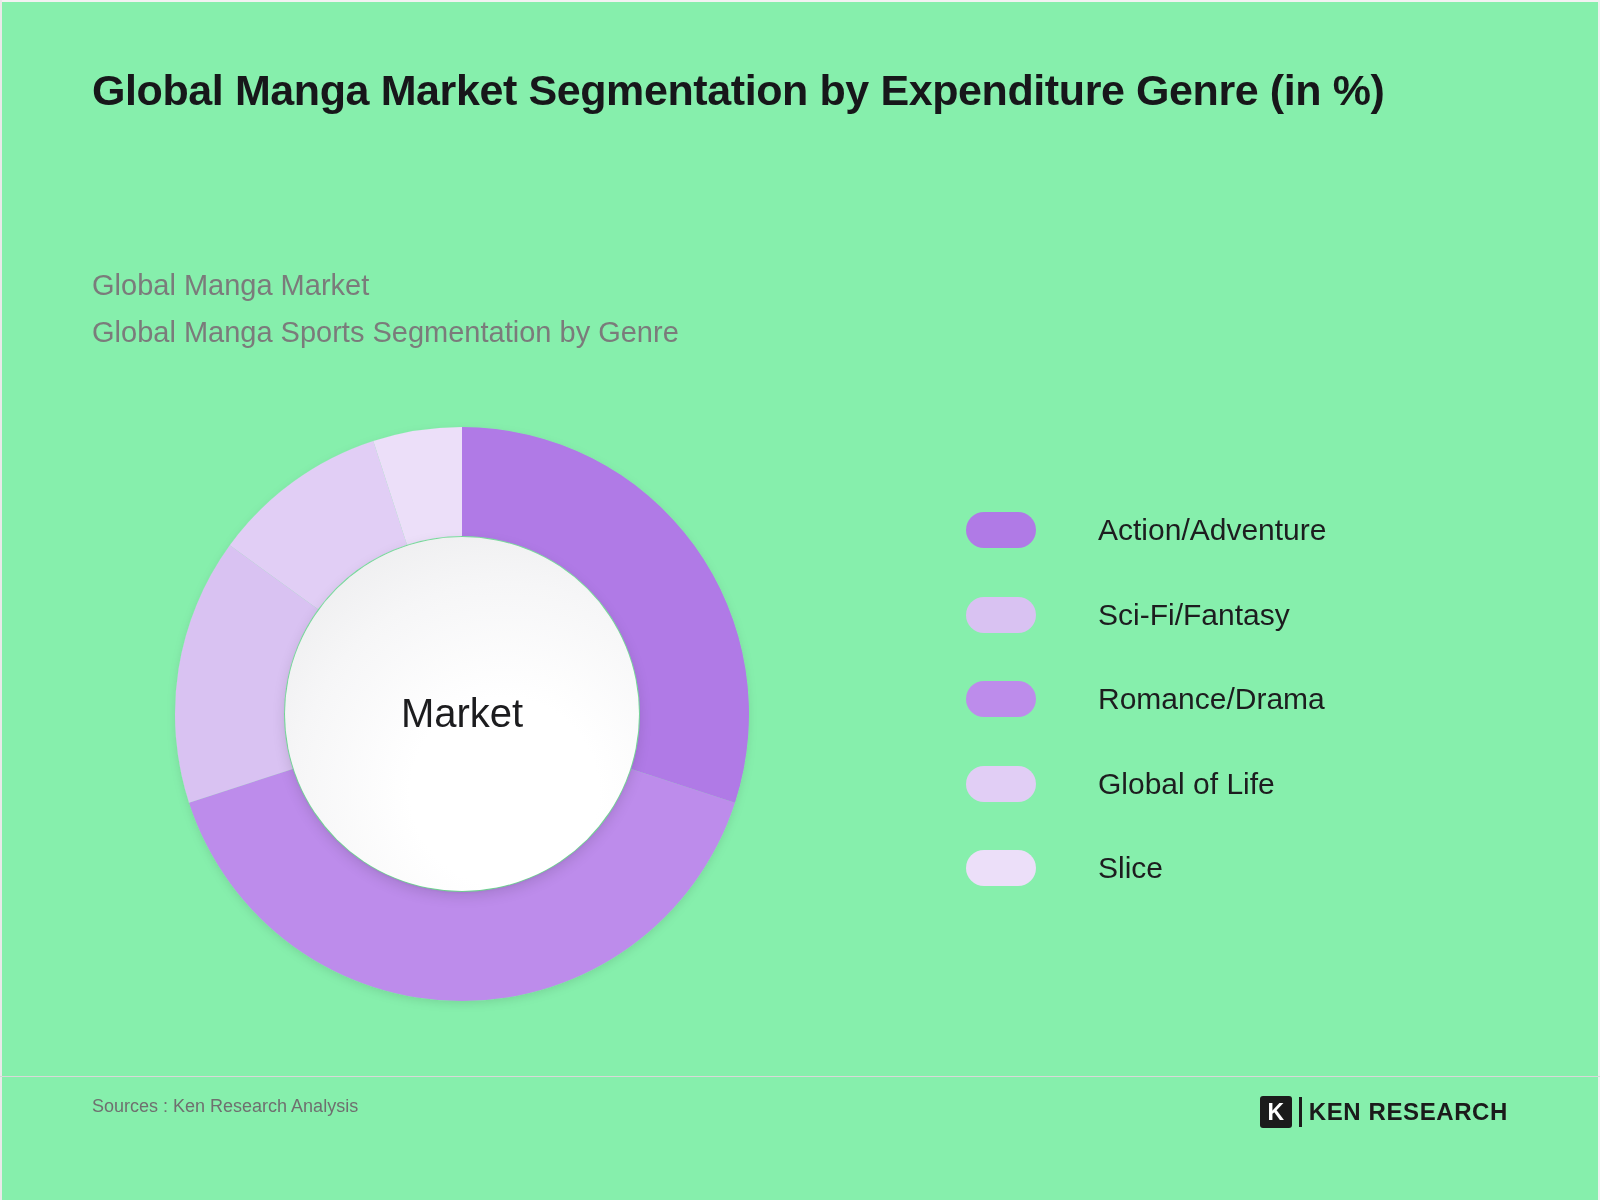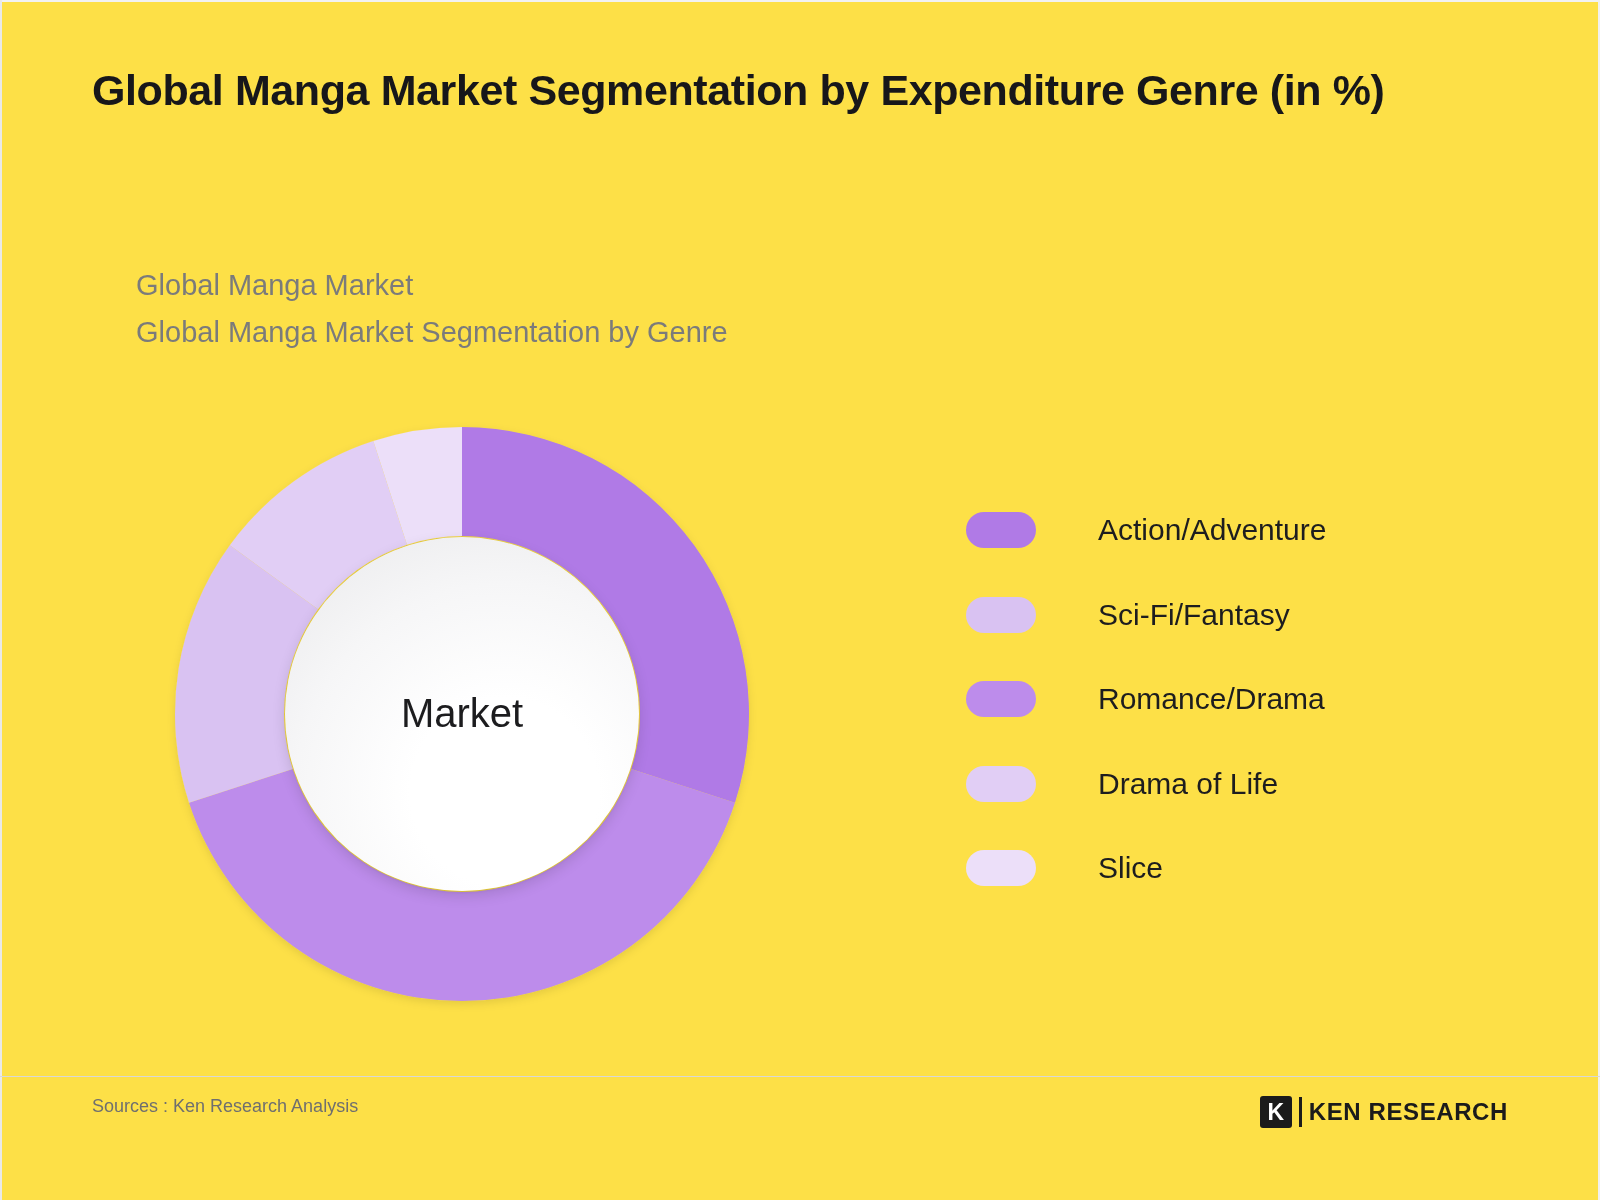--- a/index.html
+++ b/index.html
@@ -7,21 +7,21 @@
     background: #ffffff;
   }
   body {
     width: 1600px; height: 1200px;
     font-family: "Liberation Sans", sans-serif;
     -webkit-font-smoothing: antialiased;
   }
   #page {
     position: relative;
     width: 1600px; height: 1200px;
-    background: #fde047;
+    background: #86efac;
     overflow: hidden;
     box-sizing: border-box;
   }
   
   .frame-left  { position:absolute; left:0; top:0; width:2px; height:1200px; background:#e9e9e9; }
   .frame-right { position:absolute; right:0; top:0; width:2px; height:1200px; background:#f0f0f0; }
   .frame-top   { position:absolute; left:0; top:0; width:1600px; height:2px; background:#f2f2f2; }
 
   .title {
     position: absolute;
@@ -35,21 +35,21 @@
   }
   .subtitle {
     position: absolute;
     left: 92px; top: 262px;
     width: 1000px;
     font-size: 29px;
     line-height: 1.62;
     color: #7b7b7b;
     font-weight: 400;
   }
-  .subtitle div { white-space: nowrap; margin-left: 44px; }
+  .subtitle div { white-space: nowrap; }
 
   
   .chart-area {
     position: absolute;
     left: 162px; top: 414px;
     width: 600px; height: 600px;
   }
   .donut-svg { display:block; width:600px; height:600px; }
 
   .hub {
@@ -143,21 +143,21 @@
 <div id="page">
 
   <div class="frame-top"></div>
   <div class="frame-left"></div>
   <div class="frame-right"></div>
 
   <div class="title">Global Manga Market Segmentation by Expenditure Genre (in %)</div>
 
   <div class="subtitle">
     <div>Global Manga Market</div>
-    <div>Global Manga Market Segmentation by Genre</div>
+    <div>Global Manga Sports Segmentation by Genre</div>
   </div>
 
   <div class="chart-area">
     <svg class="donut-svg" viewBox="0 0 600 600">
       <defs>
         <filter id="ringShadow" x="-25%" y="-25%" width="150%" height="150%">
           <feDropShadow dx="0" dy="3" stdDeviation="4" flood-color="#000000" flood-opacity="0.10"></feDropShadow>
         </filter>
       </defs>
       <g id="slices" filter="url(#ringShadow)">
@@ -192,21 +192,21 @@
       <div class="legend-row">
         <div class="legend-swatch" style="background: rgb(217, 194, 242);"></div>
         <div class="legend-label">Sci-Fi/Fantasy</div>
       </div>
       <div class="legend-row">
         <div class="legend-swatch" style="background: rgb(189, 140, 235);"></div>
         <div class="legend-label">Romance/Drama</div>
       </div>
       <div class="legend-row">
         <div class="legend-swatch" style="background: rgb(225, 206, 245);"></div>
-        <div class="legend-label">Drama of Life</div>
+        <div class="legend-label">Global of Life</div>
       </div>
       <div class="legend-row">
         <div class="legend-swatch" style="background: rgb(236, 223, 249);"></div>
         <div class="legend-label">Slice</div>
       </div>
     </div>
 
   <div class="footer-rule"></div>
   <div class="sources">Sources : Ken Research Analysis</div>
   <div class="brand">

